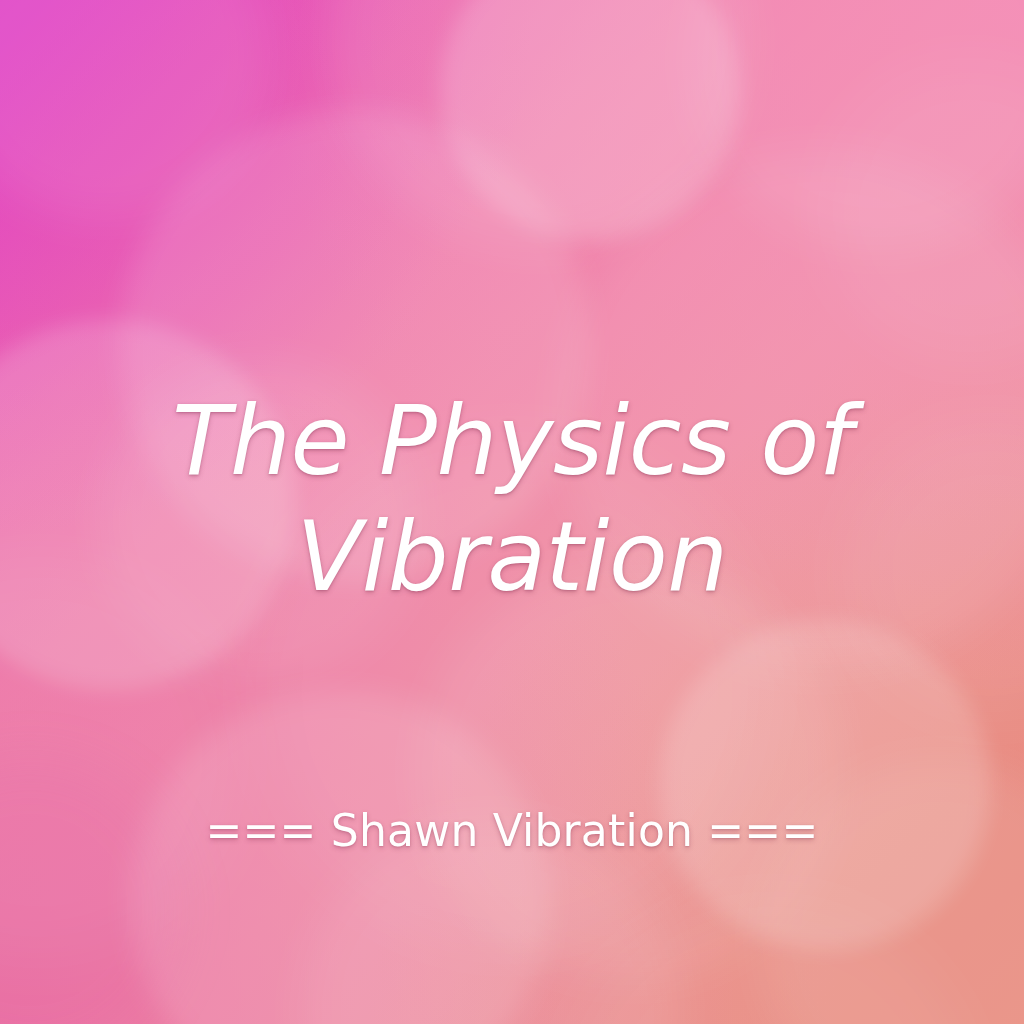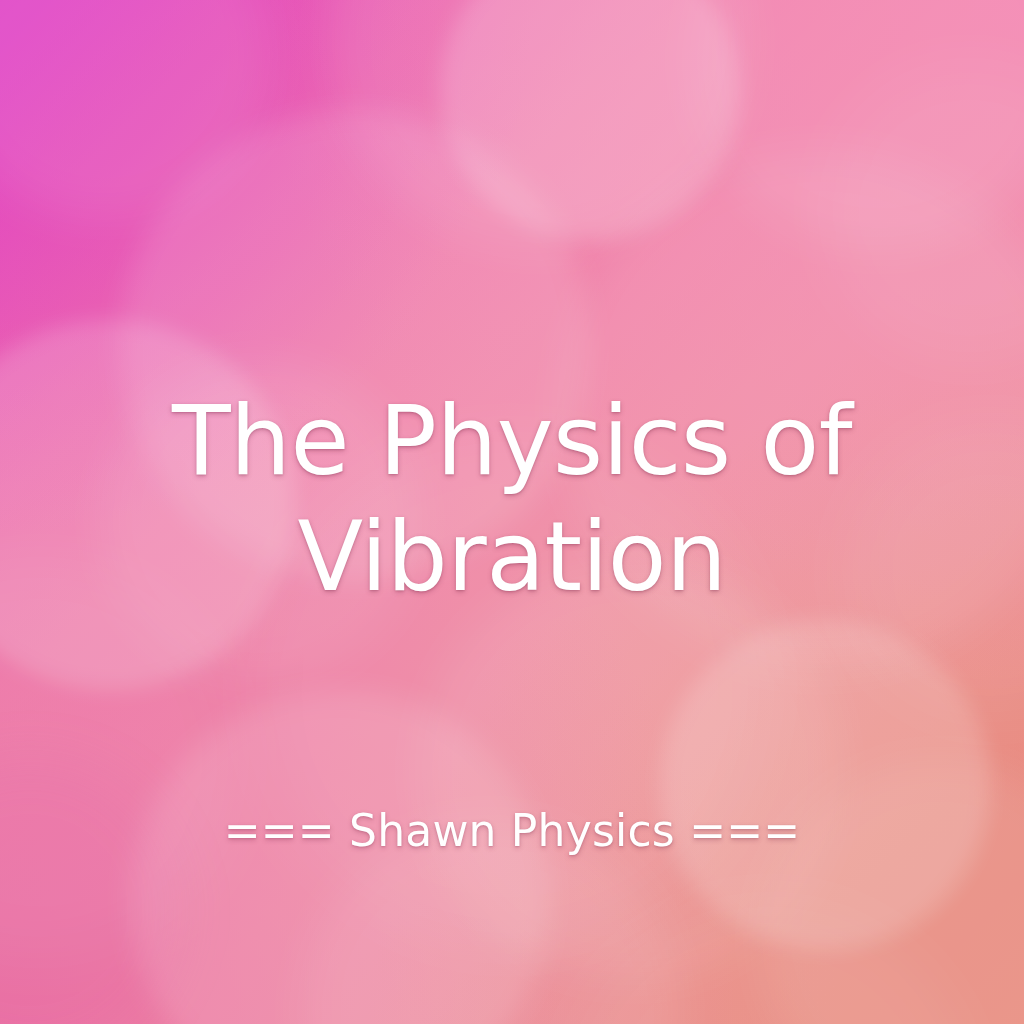--- a/index.html
+++ b/index.html
@@ -82,20 +82,21 @@
     color: #ffffff;
     font-size: 96px;
     line-height: 116px;
     font-weight: 400;
     letter-spacing: -0.5px;
     text-shadow:
       0 2px 5px rgba(120, 35, 70, 0.30),
       0 1px 2px rgba(120, 35, 70, 0.22);
     white-space: pre-line;
     padding: 0 60px;
+    font-style: italic;
   }
 
   .subtitle {
     position: absolute;
     top: 805px;
     left: 0;
     right: 0;
     text-align: center;
     color: #ffffff;
     font-size: 44px;
@@ -139,16 +140,16 @@
     <span class="bright" style="left:660px;  top:620px;  width:330px;  height:330px;"></span>
     <span class="soft" style="left:760px;  top:760px;  width:360px;  height:360px;"></span>
     <span class="faint" style="left:560px;  top:900px;  width:420px;  height:420px;"></span>
     <span class="faint" style="left:840px;  top:420px;  width:300px;  height:300px;"></span>
   </div>
 
   <div class="content">
     <div class="title">The Physics of
 Vibration</div>
 
-    <div class="subtitle">=== Shawn Physics ===</div>
+    <div class="subtitle">=== Shawn Vibration ===</div>
   </div>
 
 </div>
 
 </body></html>

